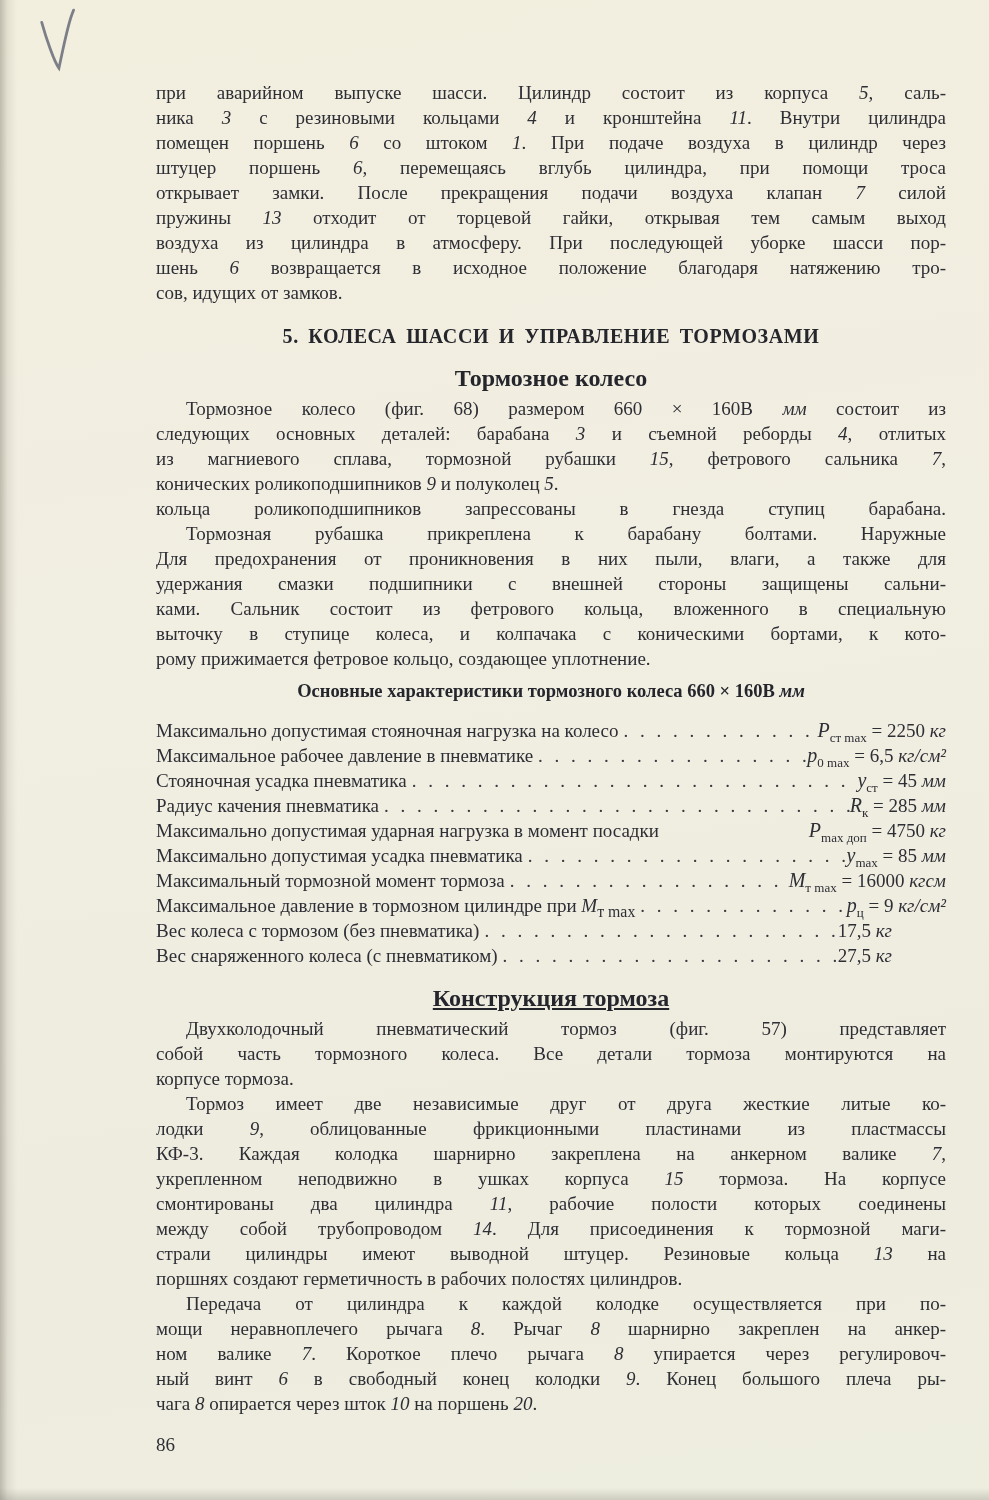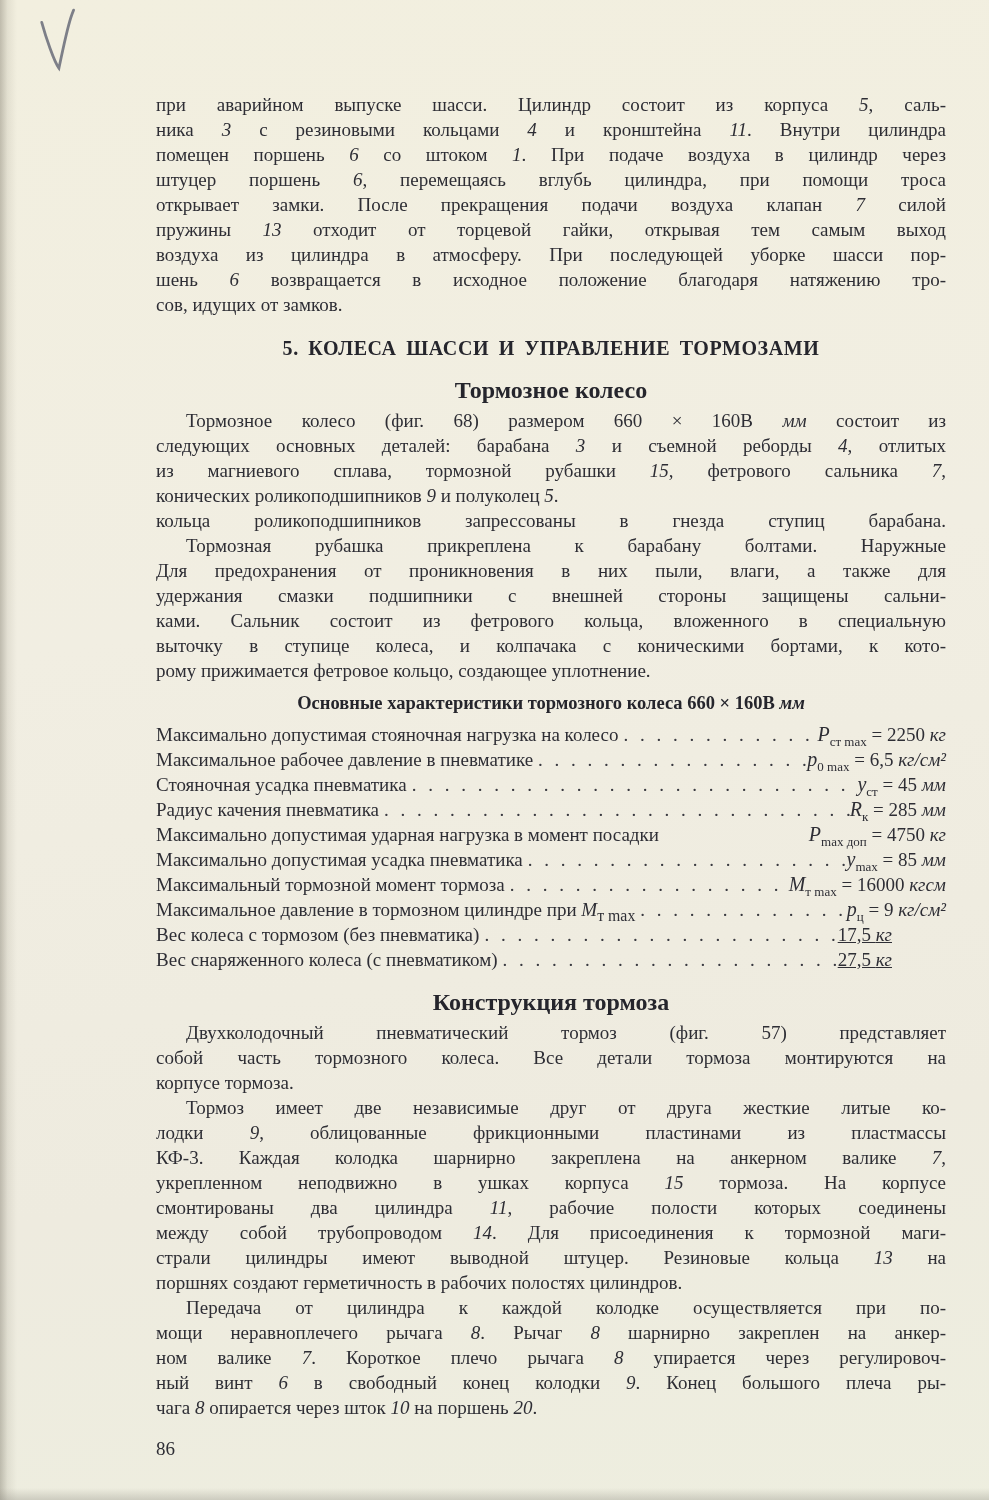--- a/index.html
+++ b/index.html
@@ -8,41 +8,41 @@
     background:linear-gradient(172deg,#f2efdf 0%,#f1eee2 40%,#eeebdf 75%,#ecfae0 200%);
     background-color:#f0ede1;
     font-family:"Liberation Serif","DejaVu Serif",serif;
     color:#2e2e35;
   }
   .left-shade{position:absolute;left:0;top:0;bottom:0;width:17px;
     background:linear-gradient(to right,rgba(115,110,96,.40),rgba(150,145,130,.16) 45%,rgba(150,145,130,0));}
   .bottom-shade{position:absolute;left:0;right:0;bottom:0;height:12px;
     background:linear-gradient(to top,rgba(135,133,124,.32),rgba(135,133,124,0));}
   .checkmark{position:absolute;left:30px;top:6px;}
-  .col{position:absolute;left:156px;top:92px;width:790px;}
+  .col{position:absolute;left:156px;top:80px;width:790px;}
   .para{font-size:19px;line-height:25px;}
   .para .line{text-align:justify;text-align-last:justify;}
   .para .line.last{text-align:justify;text-align-last:auto;}
   .para.indent .line.first{text-indent:30px;}
   .section-title{margin:20px 0 5px;font-size:20px;font-weight:bold;text-align:center;
     letter-spacing:.6px;color:#25252c;word-spacing:4px;}
   .sub-title{margin:17px 0 0;font-size:24px;font-weight:bold;text-align:center;color:#25252c;}
-  .sub-title.brake{}
+  .sub-title.brake{text-decoration:underline;}
   .para.after-head{margin-top:4px;}
-  .spec-title{margin:10px 0 8px;font-size:18.5px;font-weight:bold;text-align:center;color:#25252c;}
+  .spec-title{margin:10px 0 16px;font-size:18.5px;font-weight:bold;text-align:center;color:#25252c;}
   .spec{margin-top:5px;font-size:19px;}
   .spec-row{display:flex;align-items:baseline;line-height:25px;height:25px;}
   .spec-label{white-space:nowrap;}
   .dots{flex:1 1 auto;min-width:0;overflow:hidden;white-space:nowrap;
     word-spacing:7px;padding:0 5px;color:#3a3a41;}
   .spacer{flex:1 1 auto;}
   .formula{white-space:nowrap;}
   .formula .v{font-size:20px;font-style:italic;font-family:"Liberation Serif","DejaVu Serif",serif;}
   .formula sub{font-size:13px;line-height:0;}
-  .formula .plainv{padding-right:54px;display:inline-block;text-decoration:underline;}
+  .formula .plainv{padding-right:54px;display:inline-block;}
   i{font-style:italic;}
   .pagenum{margin-top:18px;font-size:19px;color:#2e2e35;}
 </style>
 </head>
 <body>
 
 <div class="page">
   <div class="left-shade"></div>
   <div class="bottom-shade"></div>
 

